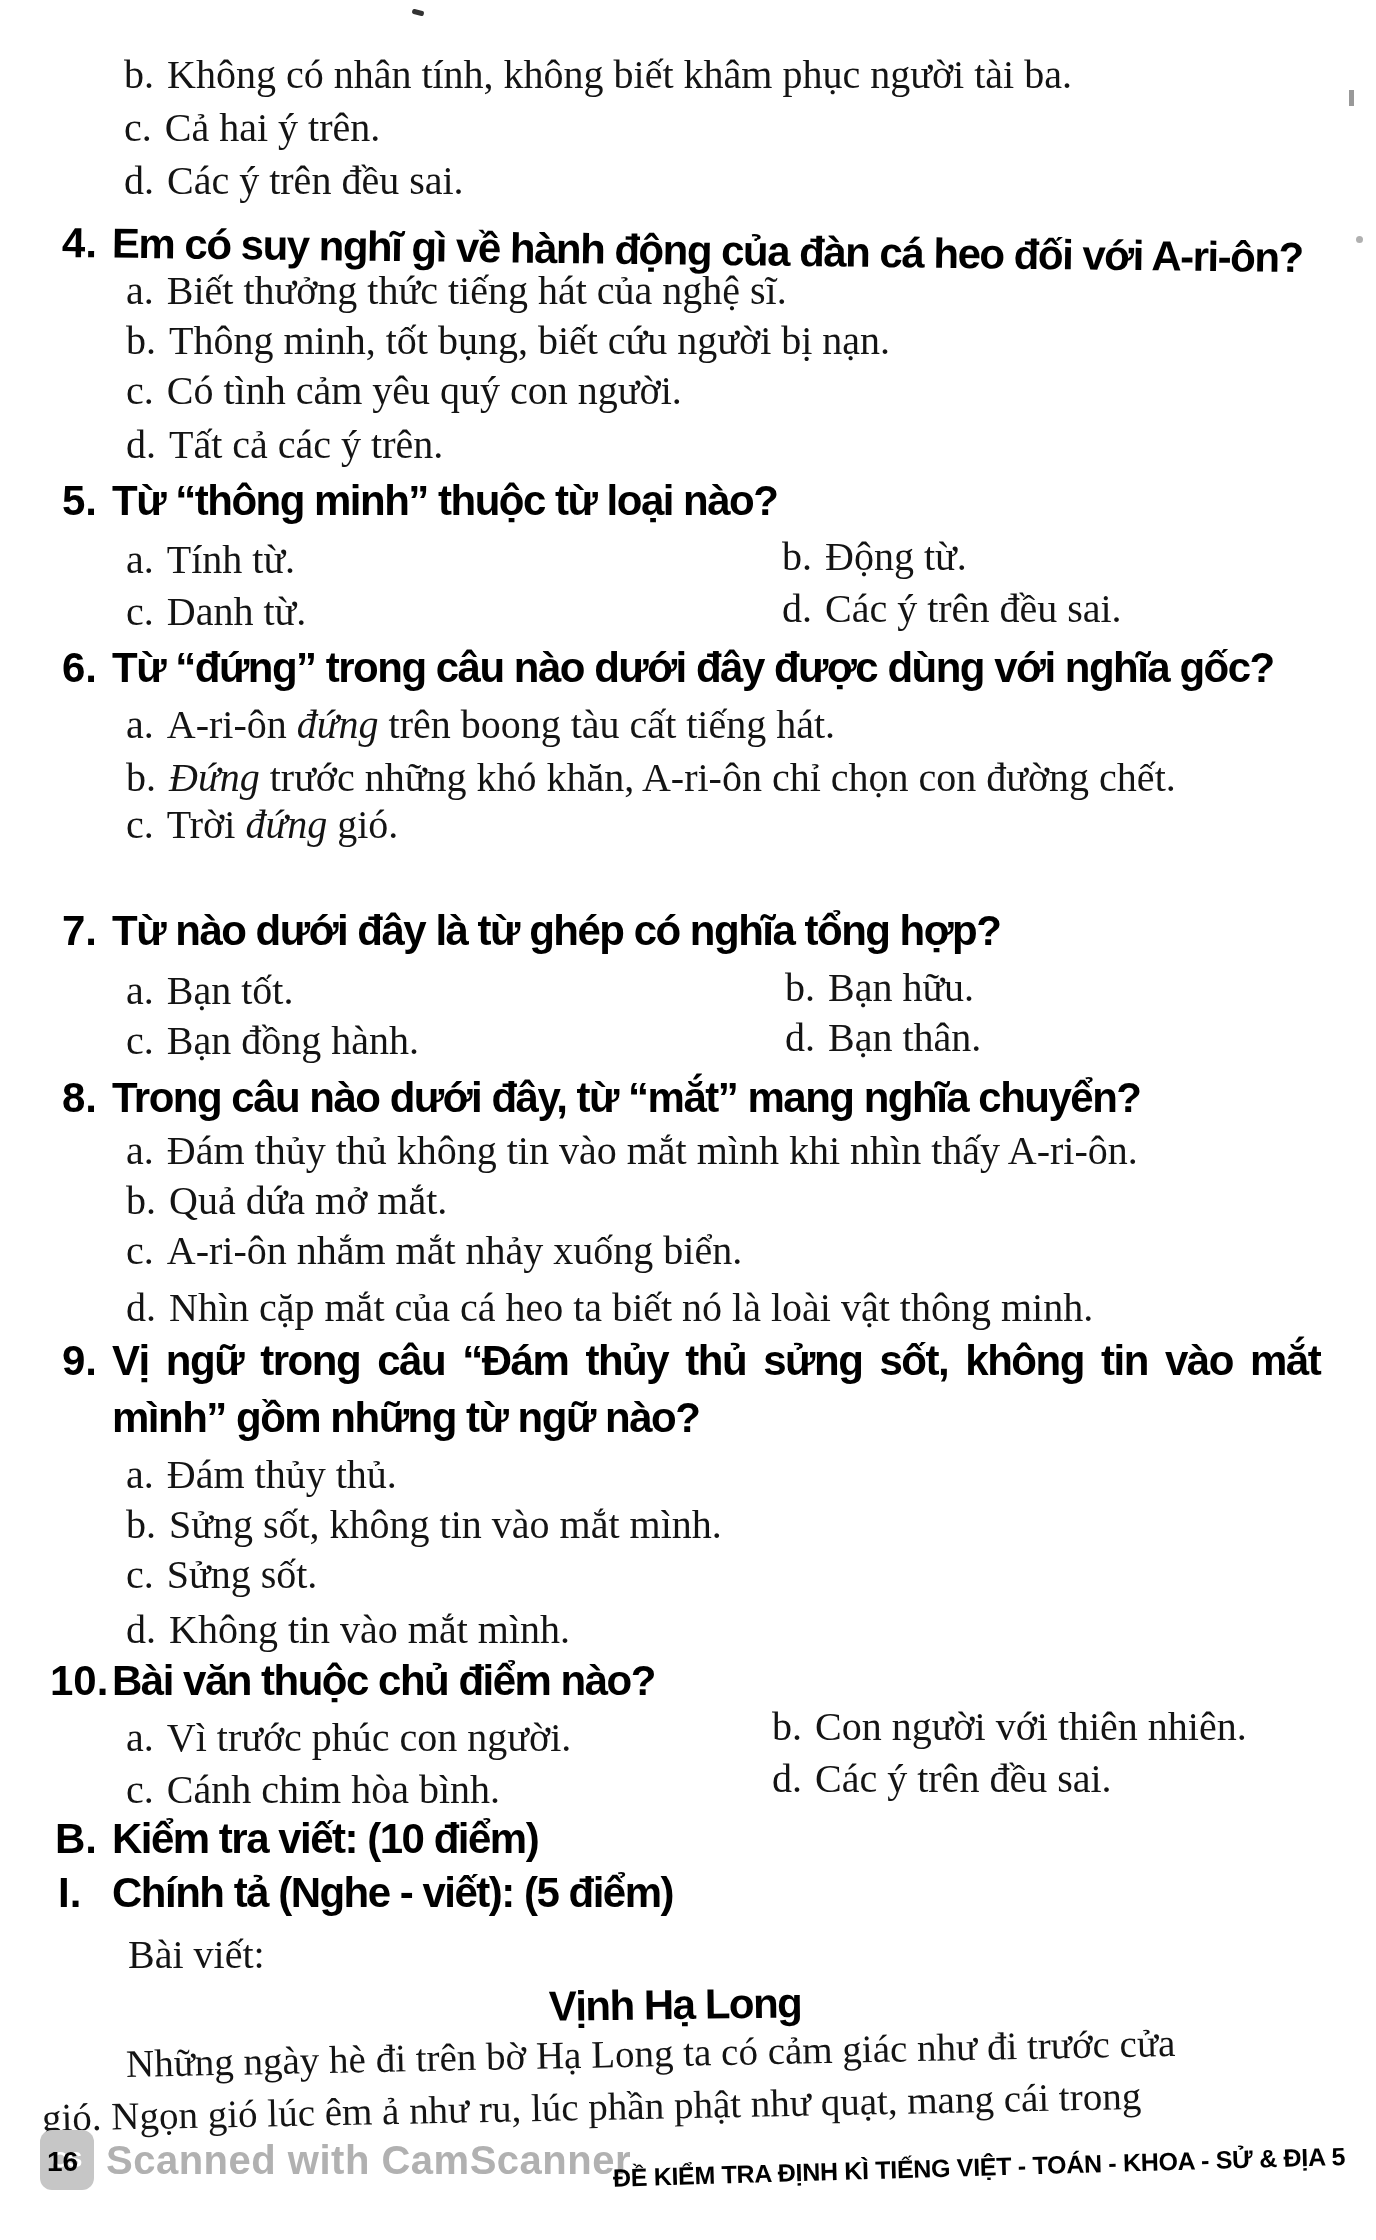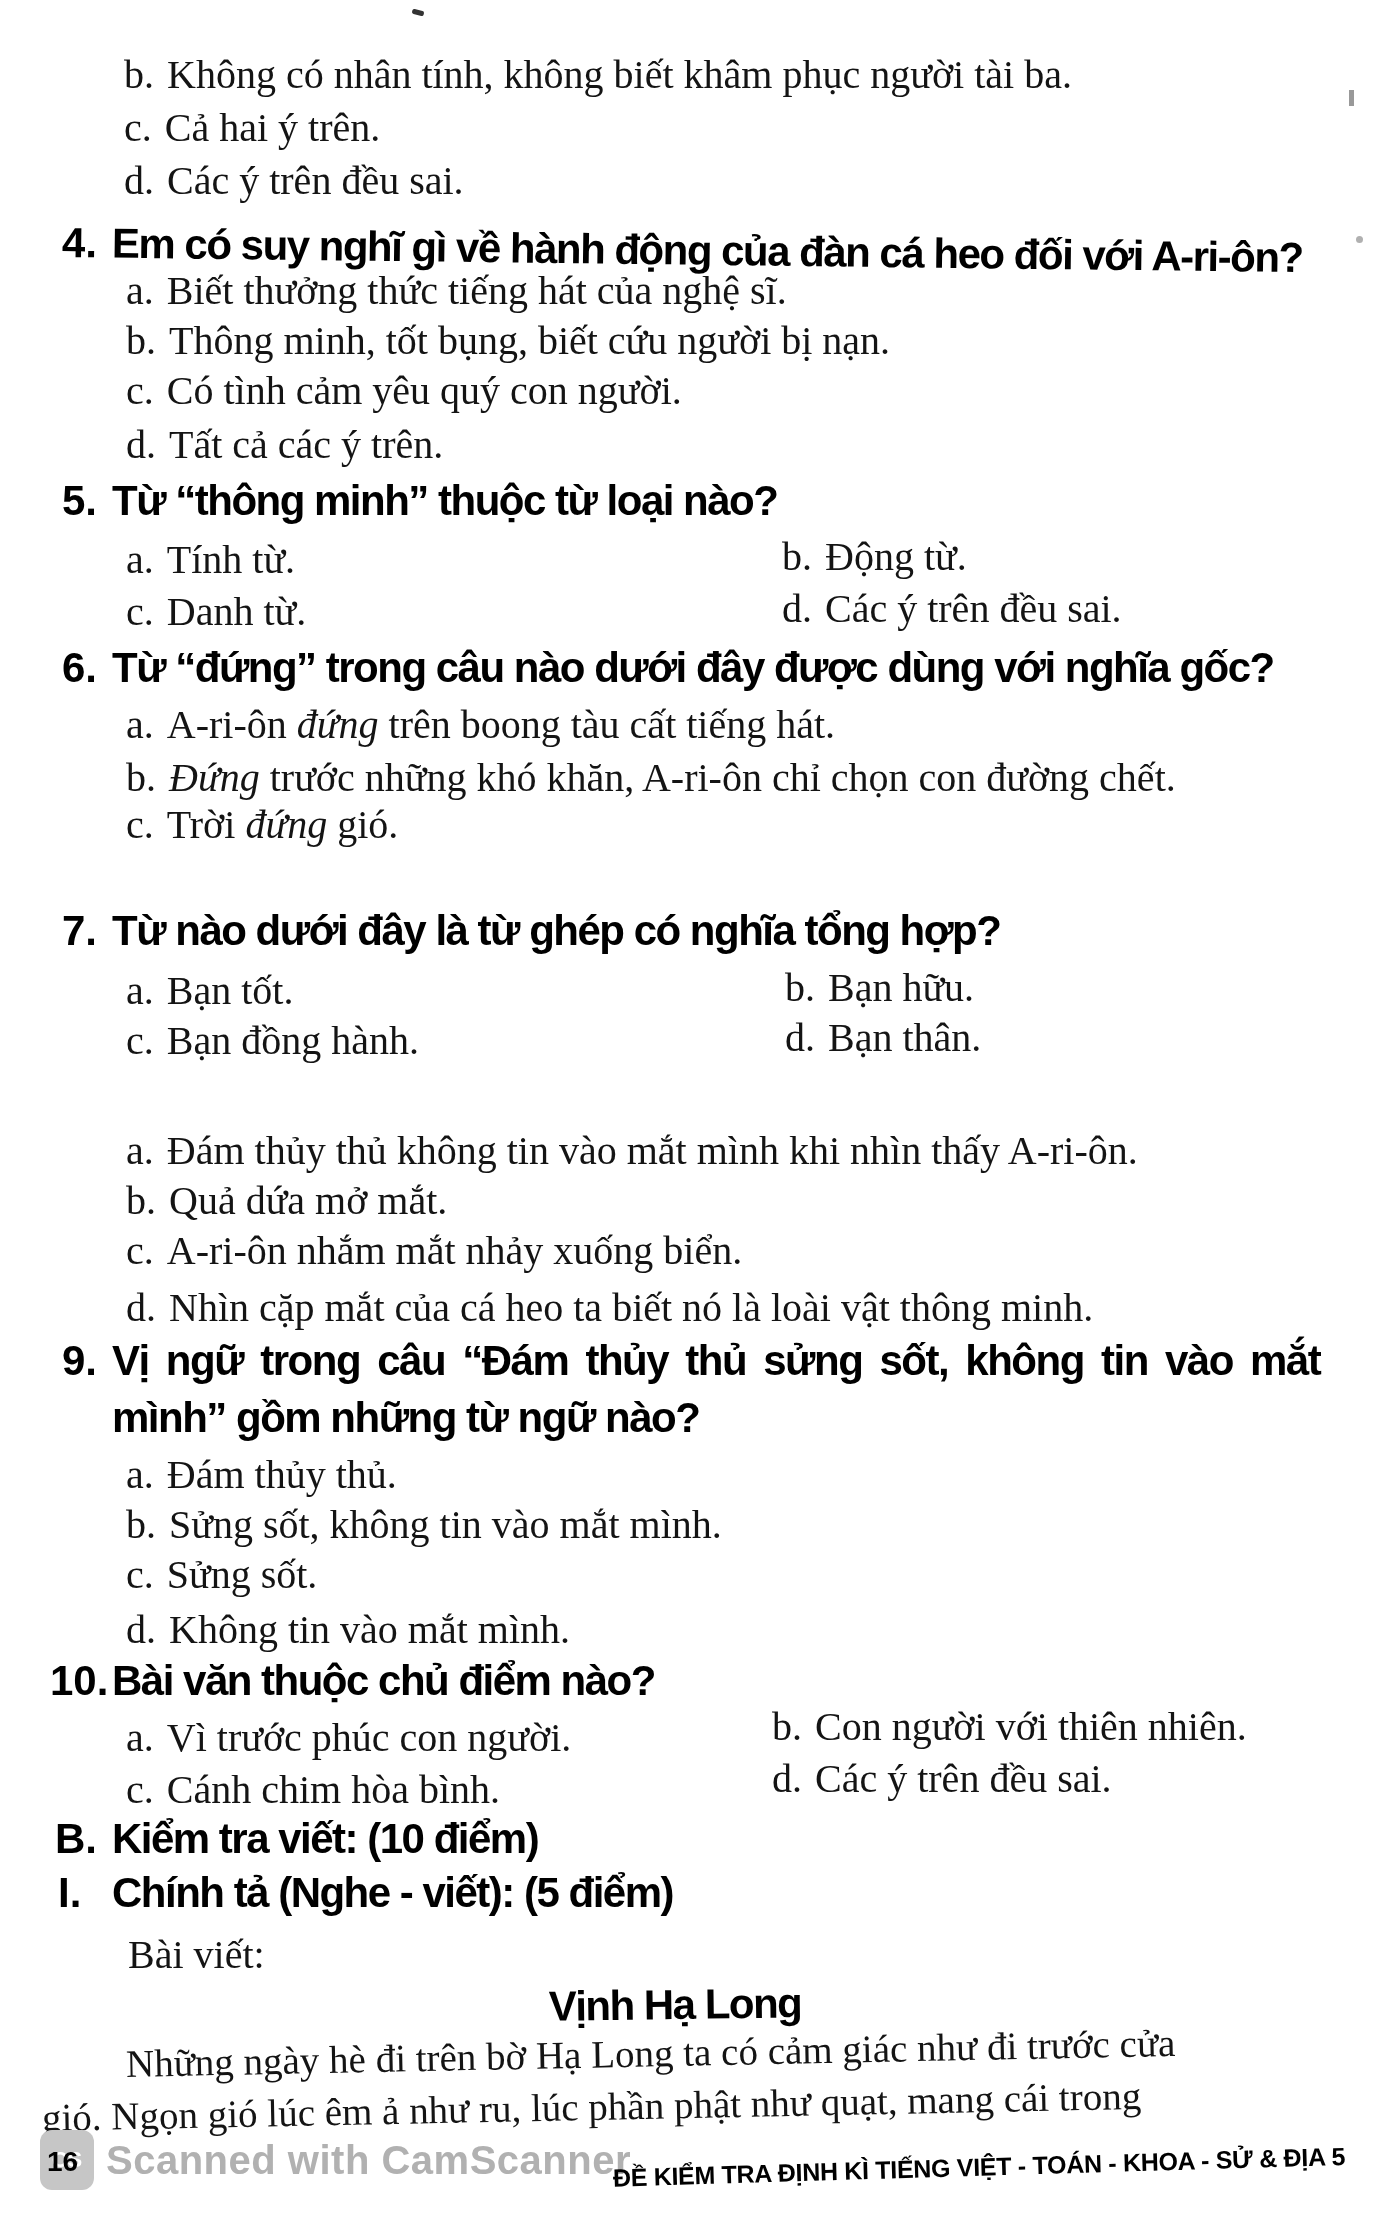--- a/index.html
+++ b/index.html
@@ -117,20 +117,23 @@
   <div class="line opt" style="top:964px;left:785px">
     <span class="letter">b.</span><span>Bạn hữu.</span>
   </div>
   <div class="line opt" style="top:1017px;left:126px">
     <span class="letter">c.</span><span>Bạn đồng hành.</span>
   </div>
   <div class="line opt" style="top:1014px;left:785px">
     <span class="letter">d.</span><span>Bạn thân.</span>
   </div>
 
+  <div class="line prompt" style="top:1072px;left:62px">
+    <span class="qnum">8.</span><span>Trong câu nào dưới đây, từ “mắt” mang nghĩa chuyển?</span>
+  </div>
   <div class="line opt" style="top:1127px;left:126px">
     <span class="letter">a.</span><span>Đám thủy thủ không tin vào mắt mình khi nhìn thấy A-ri-ôn.</span>
   </div>
   <div class="line opt" style="top:1177px;left:126px">
     <span class="letter">b.</span><span>Quả dứa mở mắt.</span>
   </div>
   <div class="line opt" style="top:1227px;left:126px">
     <span class="letter">c.</span><span>A-ri-ôn nhắm mắt nhảy xuống biển.</span>
   </div>
   <div class="line opt" style="top:1284px;left:126px">

